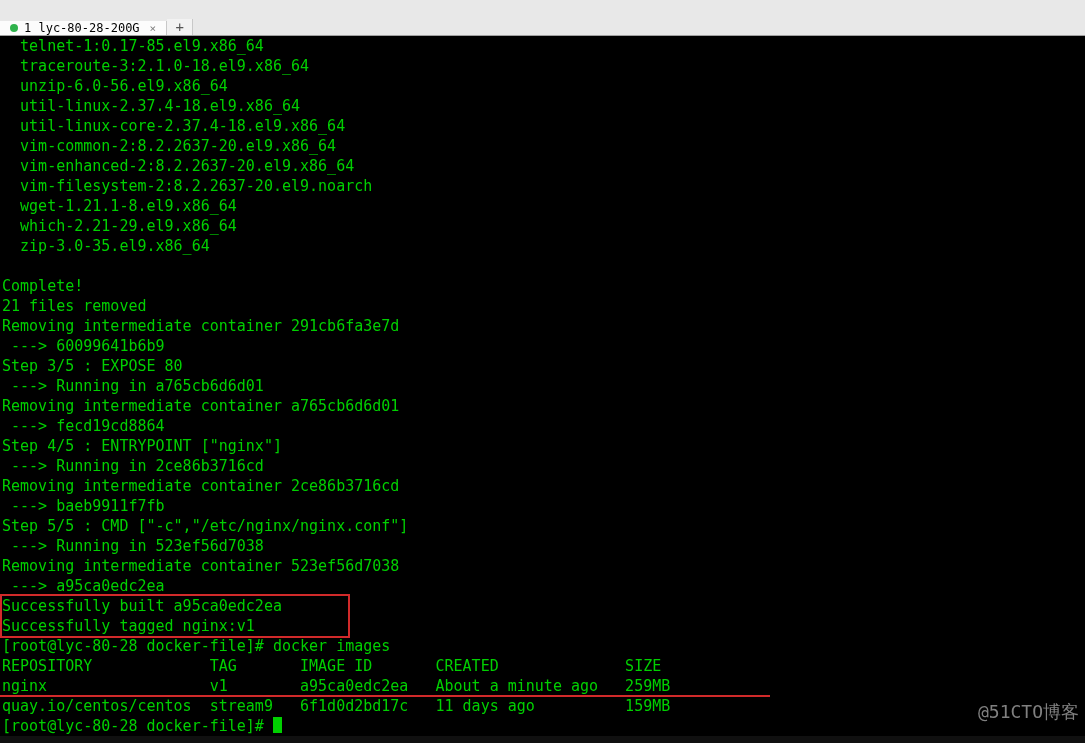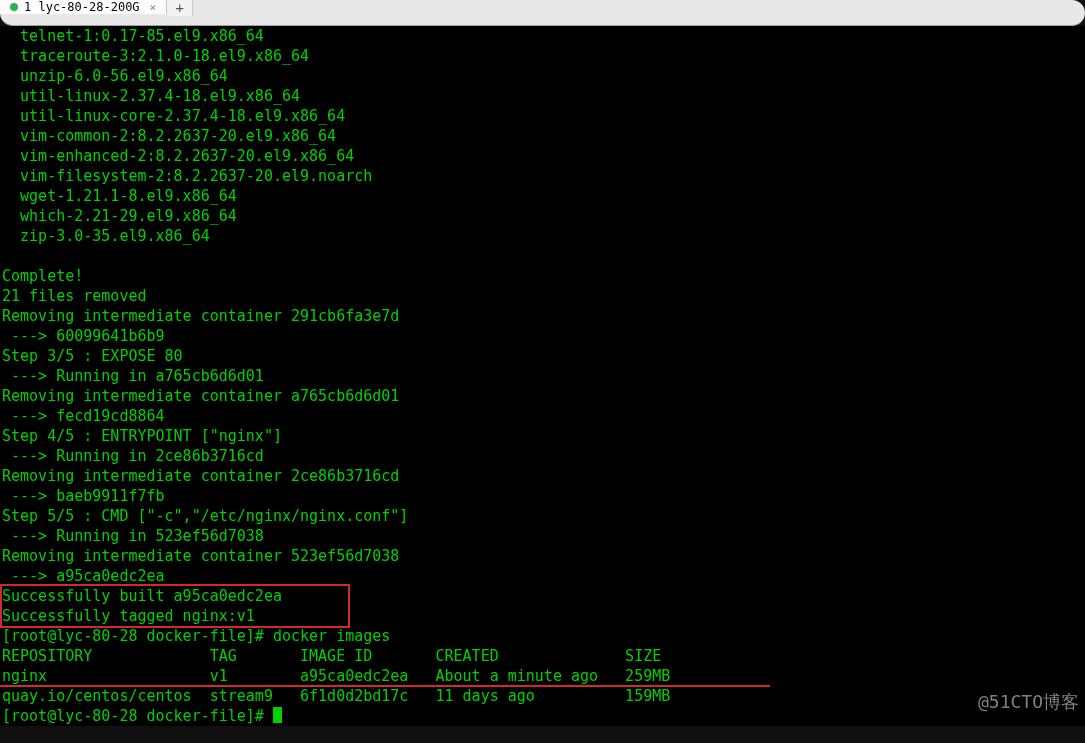--- a/index.html
+++ b/index.html
@@ -1,17 +1,17 @@
 <!DOCTYPE html>
 <html><head>
 <meta charset="utf-8">
 <style>
   * { margin: 0; padding: 0; box-sizing: border-box; }
   html, body { width: 1085px; height: 743px; background: #101010; font-family: "DejaVu Sans Mono", Consolas, monospace; overflow: hidden; }
-  .tab-bar { height: 26px; background: #e8e8e8; display: flex; align-items: flex-start; border-bottom: 1px solid #a0a0a0; border-radius: 13px; }
+  .tab-bar { height: 36px; background: #e8e8e8; display: flex; align-items: flex-end; border-bottom: 1px solid #a0a0a0; }
   .tab { display: flex; align-items: center; gap: 6px; padding: 0 10px; font-size: 12px; background: #fcfcfc; border-right: 1px solid #c8c8c8; cursor: pointer; }
   .tab .dot { width: 8px; height: 8px; border-radius: 50%; background: #2fb24c; }
   .tab .close { color: #808080; font-size: 11px; margin-left: 4px; }
   .new-tab { width: 26px; display: flex; align-items: center; justify-content: center; font-size: 14px; color: #555; border-right: 1px solid #c8c8c8; background: #f2f2f2; cursor: pointer; }
   .terminal { background: #000; color: #00d000; font-size: 15px; line-height: 20px; padding: 0 2px; white-space: pre; font-family: "DejaVu Sans Mono", Consolas, monospace; position: relative; width: 1085px; }
   .line { height: 20px; }
   .red-box { position: absolute; border: 2px solid #d12a2a; }
   .red-underline { position: absolute; border-top: 2px solid #d12a2a; }
   .watermark { color: #808080; font-size: 18px; }
   .cursor-block { display: inline-block; width: 9px; height: 16px; background: #00d000; vertical-align: -2px; }

